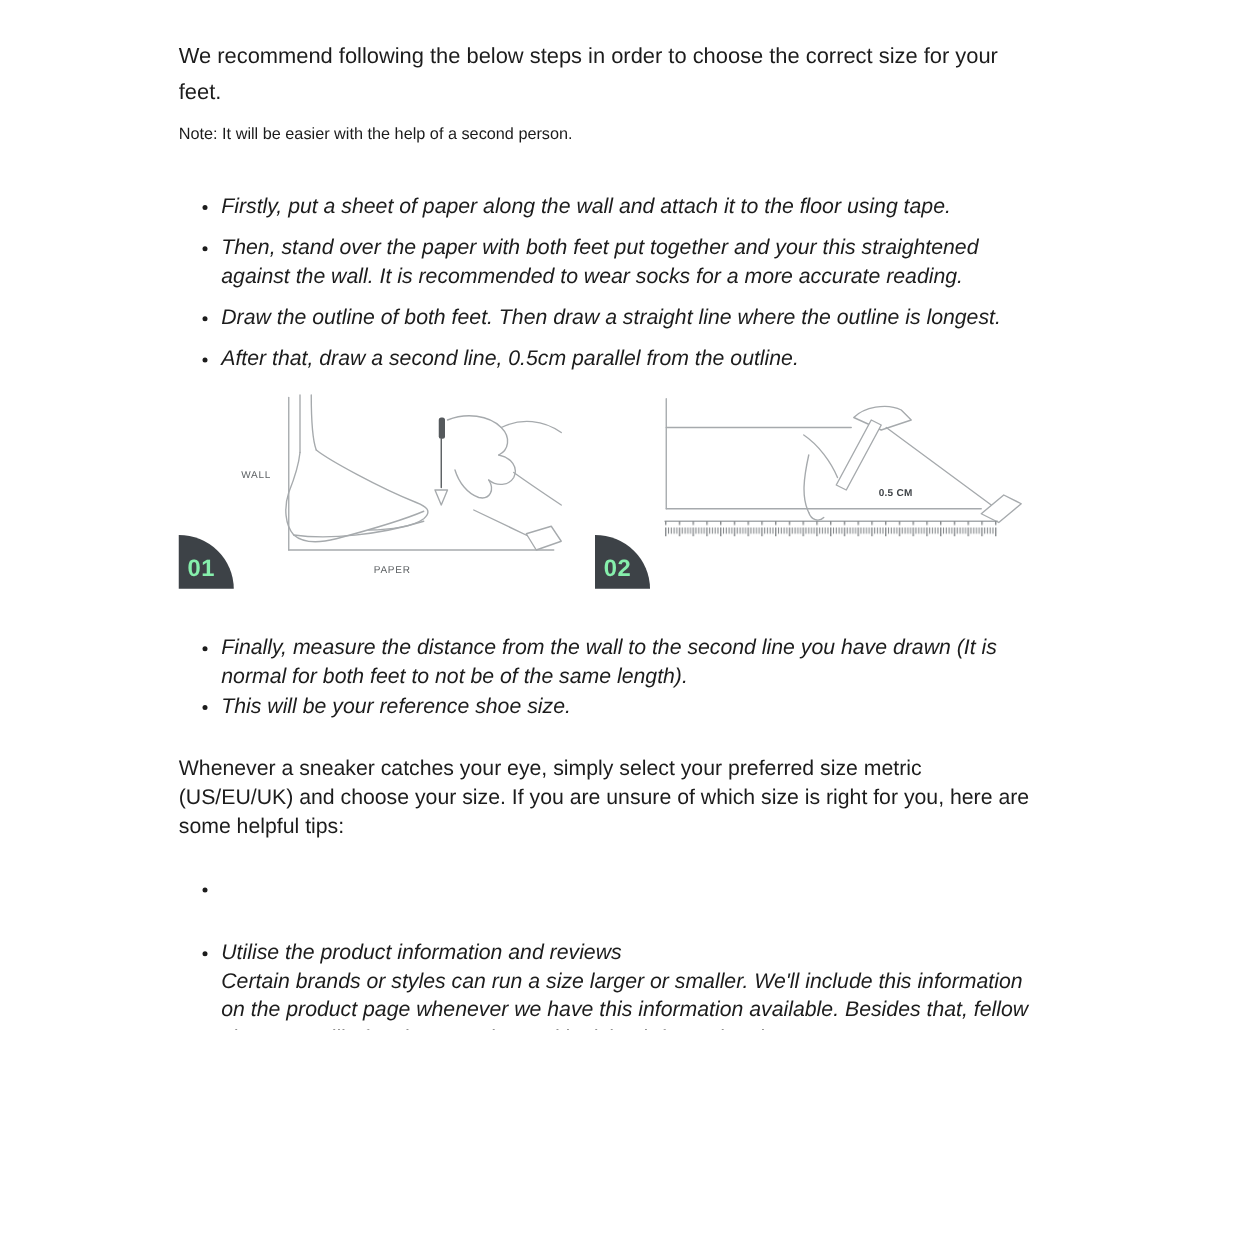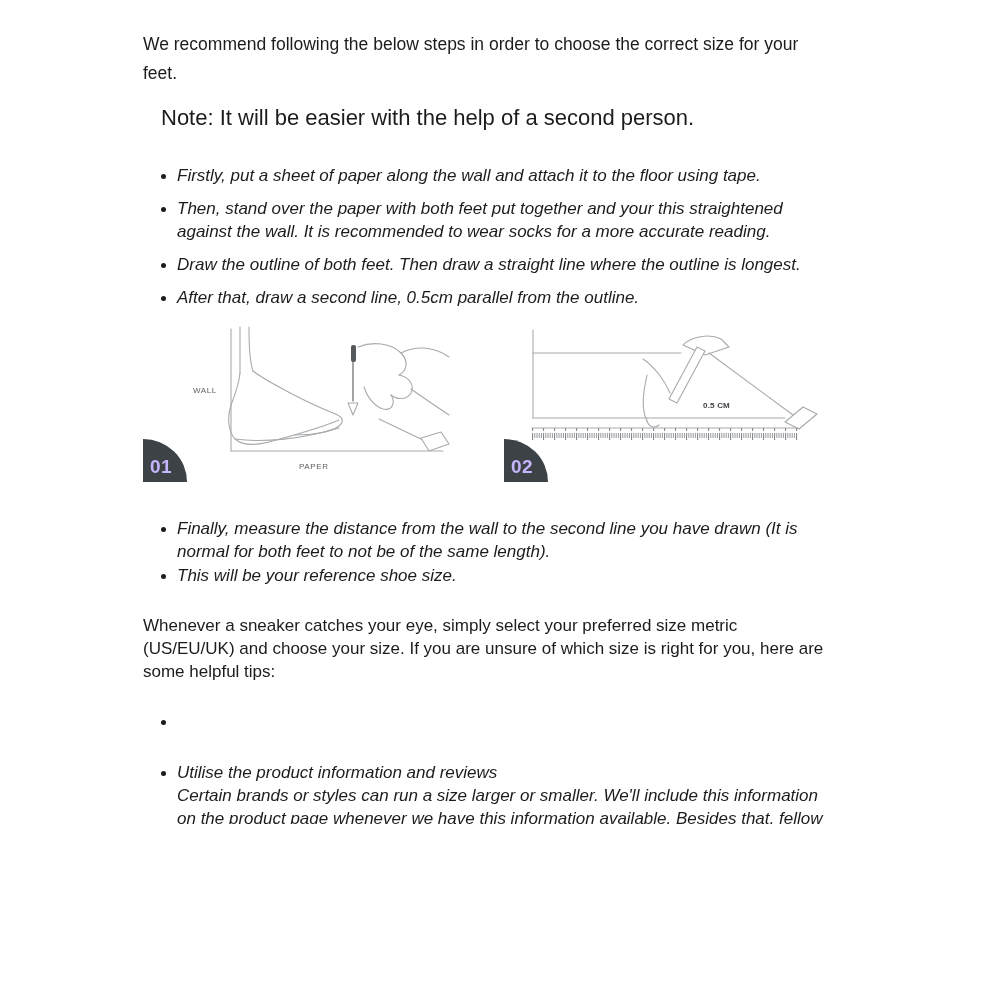--- a/index.html
+++ b/index.html
@@ -1,36 +1,36 @@
 <!DOCTYPE html>
 <html><head>
 <meta charset="utf-8">
 <style>
   html,body{margin:0;padding:0;background:#ffffff;}
   body{width:1000px;height:1000px;font-family:"Liberation Sans",sans-serif;color:#1c1c1c;}
   .page{position:relative;width:1000px;height:824px;background:#ffffff;overflow:hidden;}
   .content{position:absolute;left:143px;top:30px;width:720px;}
 
   .intro{font-size:17.5px;line-height:29px;margin:0 0 7px 0;max-width:690px;}
-  .note{font-size:22px;line-height:24px;margin:18px;max-width:690px;}
+  .note{font-size:13px;line-height:24px;margin:0;max-width:690px;}
 
   ul.steps{margin:34px 0 0 0;padding:0 0 0 34px;font-size:17px;line-height:23px;max-width:660px;font-style:italic;}
   ul.steps li{margin:0 0 10px 0;}
   ul.steps li::marker{font-size:15px;}
   ul.tight{margin-top:24px;}
   ul.tight li{margin-bottom:1px;}
 
   .figures{position:relative;height:170px;margin-top:14px;}
   .fig{position:absolute;}
   .sk line,.sk path,.sk polygon{stroke:#a6aaad;fill:none;stroke-width:1.1;stroke-linecap:round;stroke-linejoin:round;}
   .sk .fillw{fill:#ffffff;}
   .figlabel{font-size:8px;fill:#5b5f62;letter-spacing:0.6px;}
   .figlabel.bold{font-weight:bold;fill:#3f4347;letter-spacing:0.2px;}
   .badge{position:absolute;width:44px;height:43px;background:#3d4247;border-radius:0 100% 0 0;
-         color:#c4b5fd;font-weight:700;font-size:19px;letter-spacing:0.5px;
+         color:#86efac;font-weight:700;font-size:19px;letter-spacing:0.5px;
          display:flex;align-items:flex-end;padding:0 0 4px 7px;box-sizing:border-box;}
 
   .sizing{font-size:17px;line-height:23px;margin:27px 0 0 0;max-width:690px;}
   ul.tips{margin-top:27px;max-width:660px;}
   ul.tips li{margin-bottom:28px;}
   .tip-title,.tip-body{font-size:17px;line-height:23px;}
 </style>
 </head>
 <body>
 
@@ -96,21 +96,21 @@
           <polygon class="fillw" points="288,97 306,82 320,89 302,104"></polygon>
           <line x1="35" y1="103" x2="301" y2="103"></line>
           <rect x="35" y="103" width="266" height="12" fill="url(#ticks)" stroke="none"></rect>
         </g>
         <text x="206" y="83" class="figlabel bold">0.5 CM</text>
       </svg>
 
       <div class="badge" style="left:0;top:116px">
         <span>01</span>
       </div>
-      <div class="badge" style="left:361px;top:116px">
+      <div class="badge" style="left:333px;top:116px">
         <span>02</span>
       </div>
     </div>
 
     <ul class="steps tight">
       <li>Finally, measure the distance from the wall to the second line you have drawn (It is normal for both feet to not be of the same length).</li>
       <li>This will be your reference shoe size.</li>
     </ul>
 
     <p class="sizing">Whenever a sneaker catches your eye, simply select your preferred size metric (US/EU/UK) and choose your size. If you are unsure of which size is right for you, here are some helpful tips:</p>

